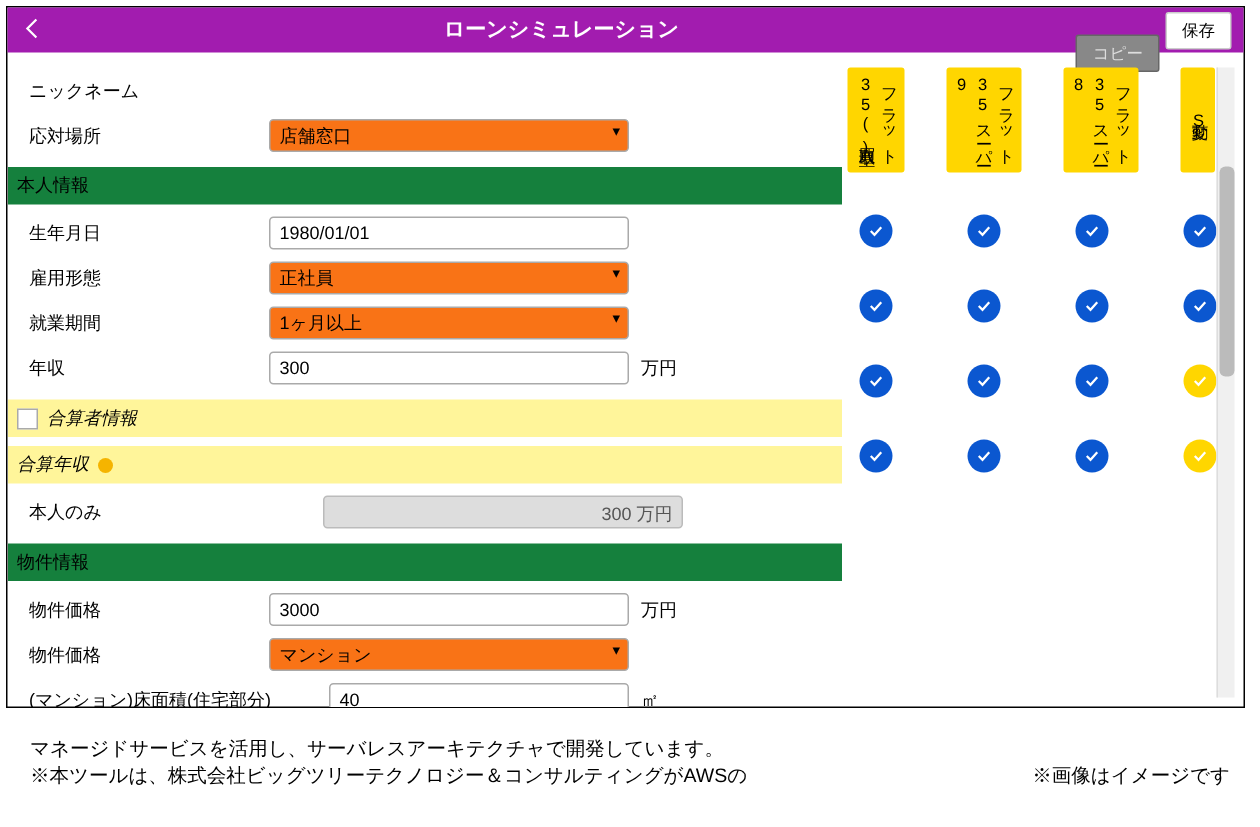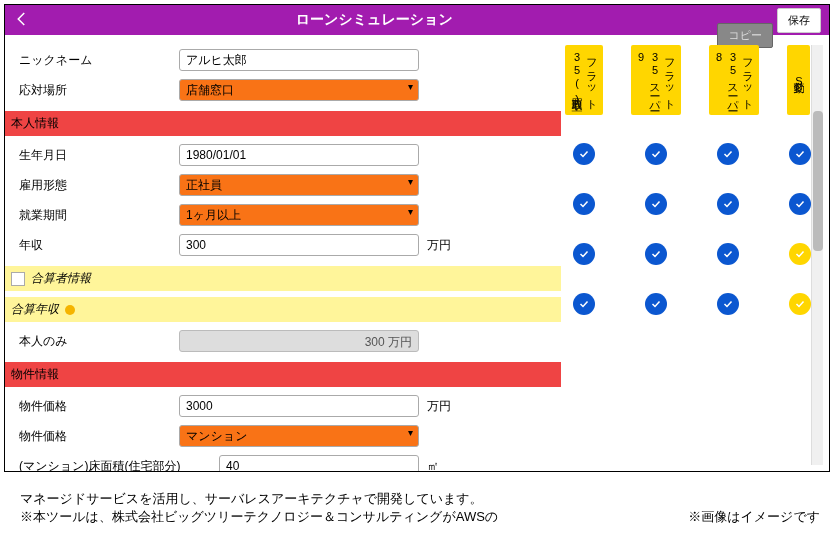--- a/index.html
+++ b/index.html
@@ -22,26 +22,26 @@
   .ctrl { flex: 1; display: flex; align-items: center; gap: 4px; }
   input.txt, select.sel, .ro {
     width: 240px; height: 22px; border: 1px solid #aaa; border-radius: 3px;
     padding: 0 6px; font-size: 12px; background: #fff;
   }
   select.sel { appearance: none; background: #f97316; }
   .selwrap { position: relative; display: inline-block; }
   .selwrap::after { content: "▾"; position: absolute; right: 6px; top: 2px; font-size: 10px; pointer-events: none; }
   .unit { margin-left: 4px; font-size: 12px; }
 
-  .section { background: #ef4444; font-weight: normal; padding: 4px 6px; margin: 6px -6px 4px -14px; font-size: 12px; }
+  .section { background: #15803d; font-weight: normal; padding: 4px 6px; margin: 6px -6px 4px -14px; font-size: 12px; }
   .section.sub { background: #fff59a; display: flex; align-items: center; gap: 6px; font-style: italic; }
   .section .chk { width: 14px; height: 14px; background: #fff; border: 1px solid #aaa; display: inline-block; }
   .section .dot { width: 10px; height: 10px; background: #f5b400; border-radius: 50%; display: inline-block; }
 
-  .ro { background: #ddd; border: 1px solid #bbb; color: #555; text-align: right; line-height: 22px; }
+  .ro { background: #ddd; border: 1px solid #bbb; color: #555; text-align: right; line-height: 22px; margin-left: 36px; }
 
   .plan { writing-mode: vertical-rl; text-orientation: upright;
           background: #ffd600; font-size: 11px; padding: 6px 4px; border-radius: 2px;
           height: 70px; display: flex; align-items: center; justify-content: center; letter-spacing: 1px;}
 
   .checkrow { display: flex; gap: 50px; padding-left: 4px; margin-top: 20px; }
   .ck { width: 22px; height: 22px; border-radius: 50%; display: flex; align-items: center; justify-content: center; }
   .ck.b { background: #0b57d0; }
   .ck.y { background: #ffd600; }
   .ck svg { stroke: #fff; }
@@ -68,23 +68,20 @@
     </div>
     <div class="title">ローンシミュレーション</div>
     <div class="btn copy">コピー</div>
     <div class="btn save">保存</div>
   </div>
 
   <div class="main">
     <div class="left">
       <div class="row">
         <div class="lbl">ニックネーム</div>
-        <div class="ctrl">
-            <input class="txt" value="アルヒ太郎" style="">
-          </div>
       </div>
       <div class="row">
         <div class="lbl">応対場所</div>
         <div class="ctrl">
             <span class="selwrap"><select class="sel"><option>店舗窓口</option></select></span>
           </div>
       </div>
 
       <div class="section">本人情報</div>
 

